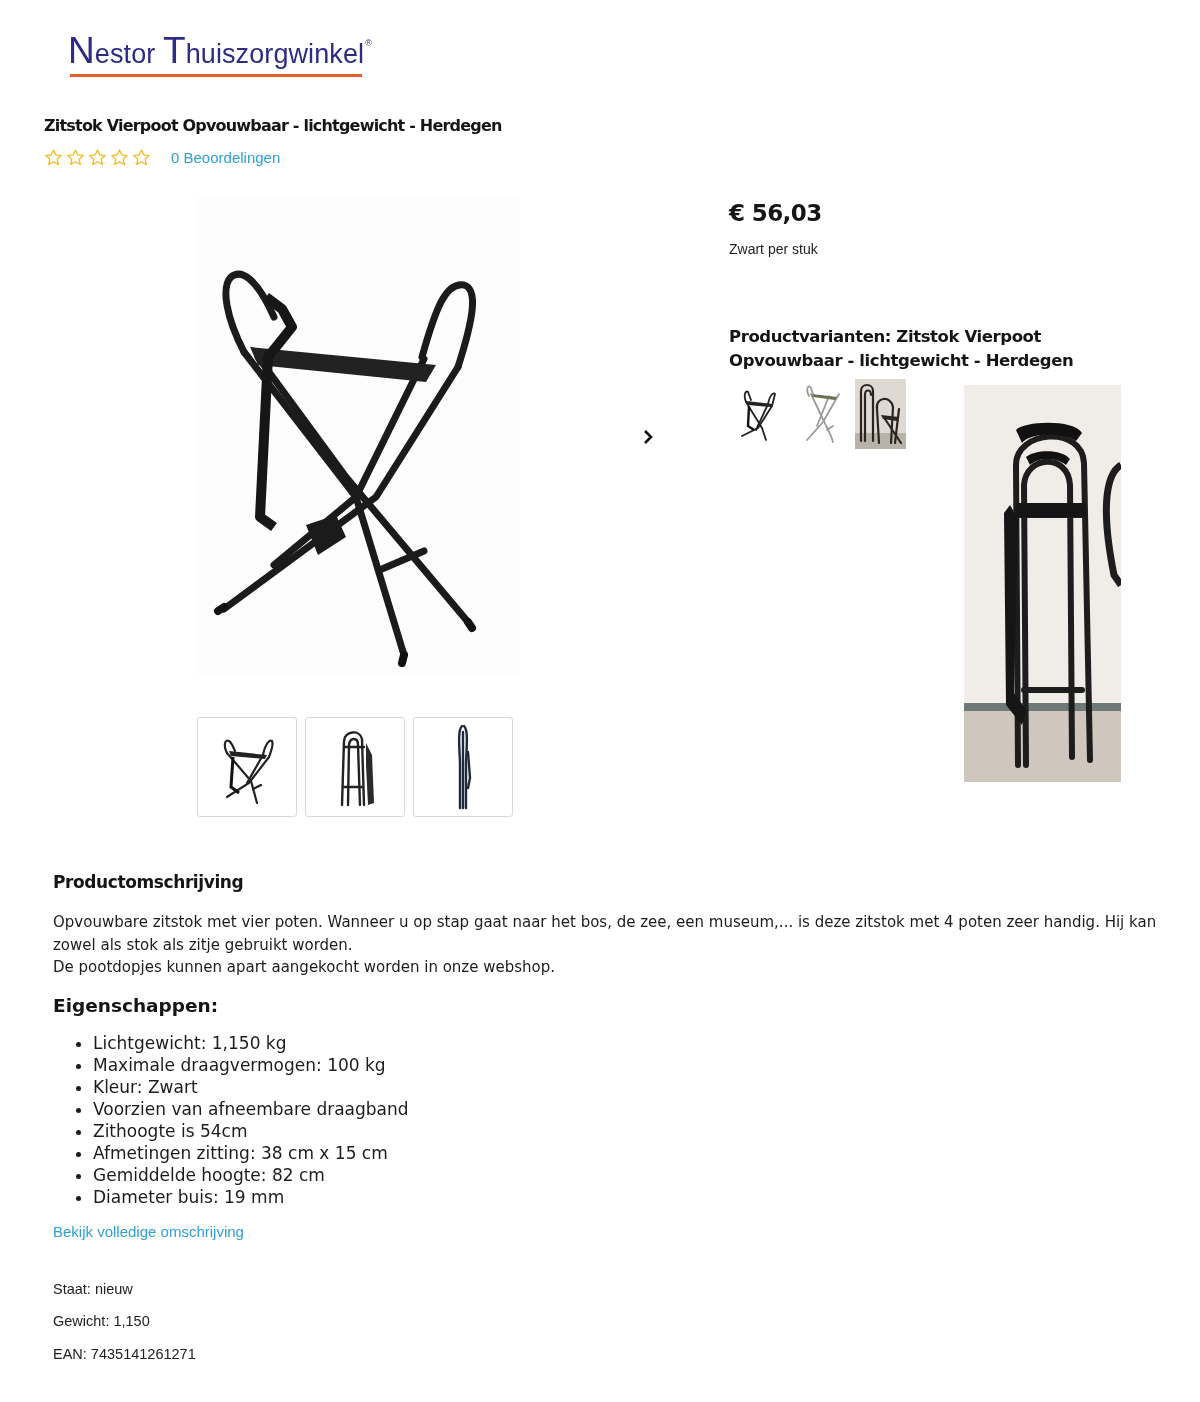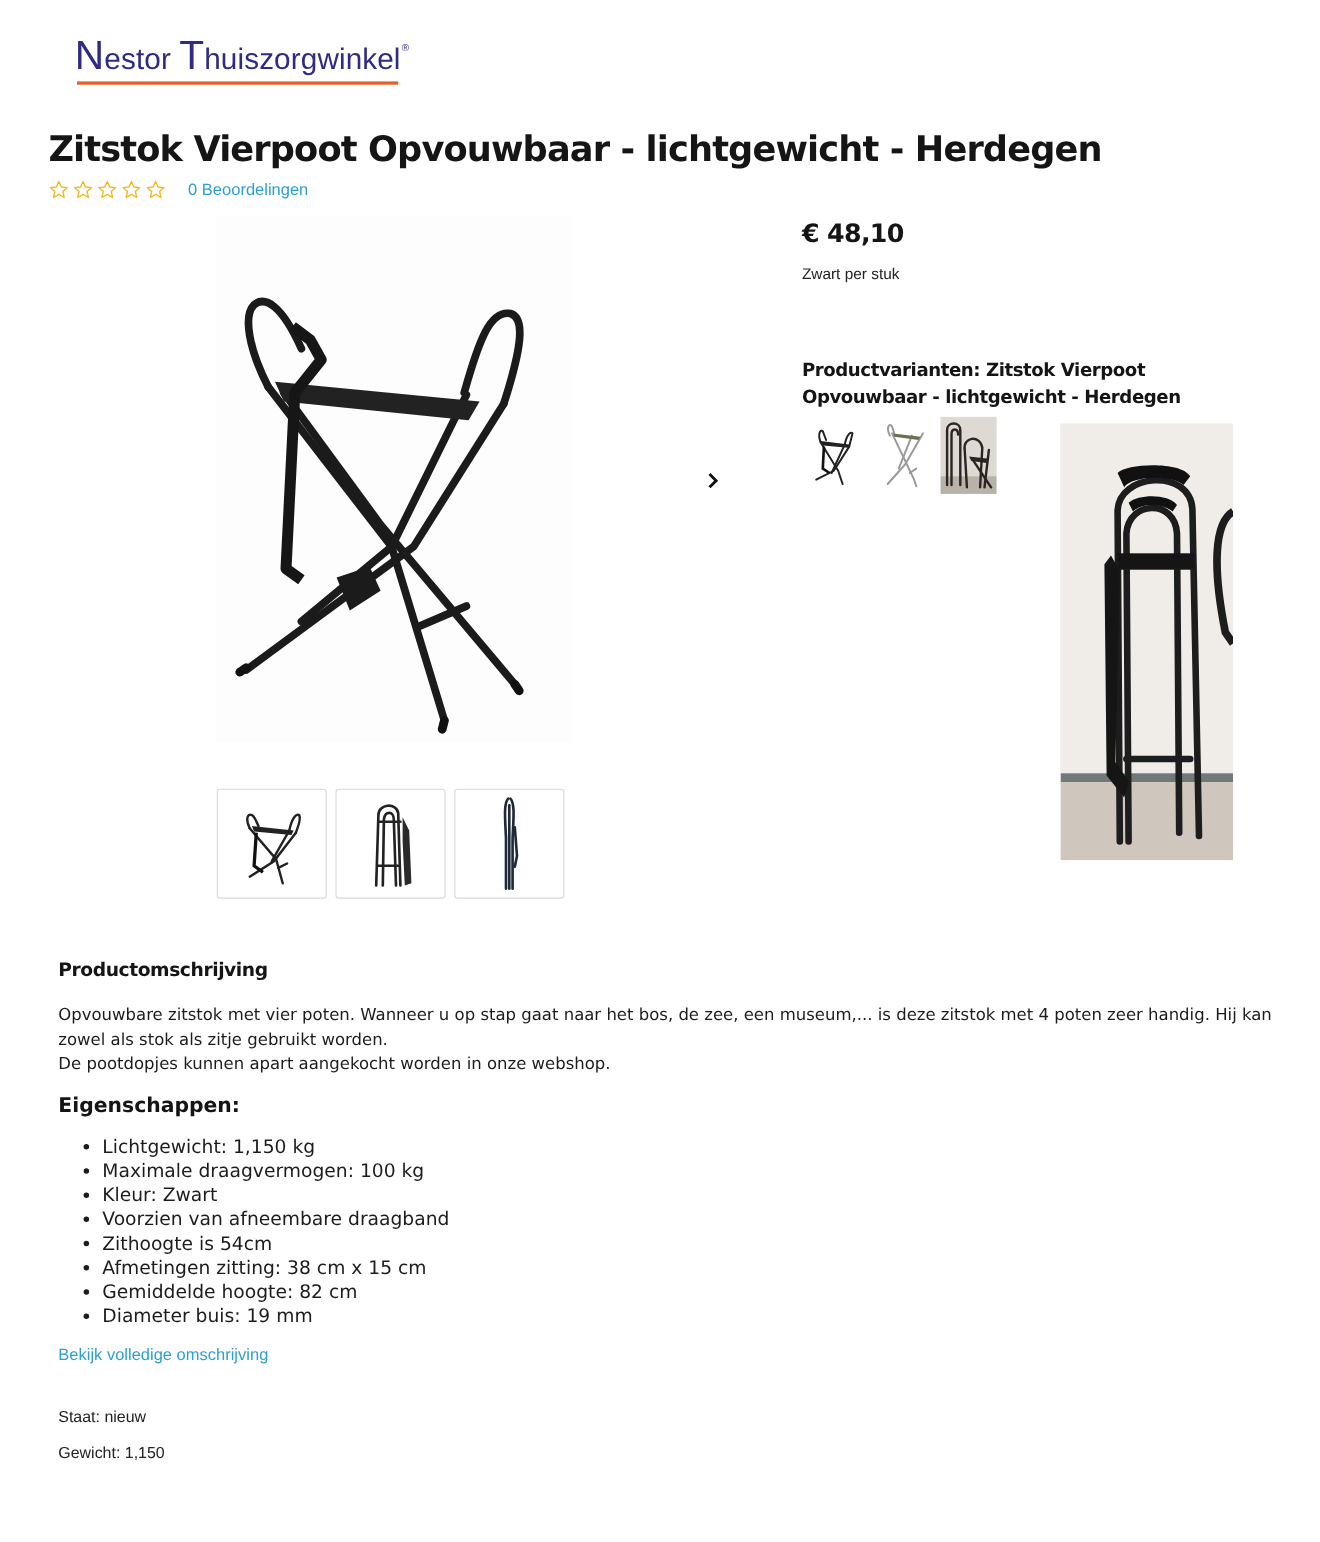--- a/index.html
+++ b/index.html
@@ -5,22 +5,22 @@
   * { box-sizing: border-box; margin: 0; padding: 0; }
   html, body { width: 1200px; height: 1402px; background: #ffffff; overflow: hidden; }
   body { position: relative; font-family: "Liberation Sans", "DejaVu Sans", sans-serif; color: #1a1a1a; }
 
   .logo { position: absolute; left: 68px; top: 30px; width: 300px; height: 50px; }
   .logo-text { font-family: Liberation Sans, sans-serif; color: #2e2b84; font-size: 27px; white-space: nowrap; letter-spacing: 0.1px; text-align: center; }
   .logo-text .cap { font-size: 37px; }
   .logo-text sup { font-size: 9px; vertical-align: 17px; margin-left: 1px; }
   .logo-line { position: absolute; left: 2px; top: 44px; width: 292px; height: 3px; background: #e2612a; }
 
-  .title { position: absolute; left: 44px; top: 116px; font-size: 32px; font-weight: bold; color: #151515; font-family: "DejaVu Sans", sans-serif; letter-spacing: -0.8px; }
-  .rating { position: absolute; left: 44px; top: 148px; display: flex; align-items: center; margin-top: 15px; }
+  .title { position: absolute; left: 44px; top: 116px; font-size: 16px; font-weight: bold; color: #151515; font-family: "DejaVu Sans", sans-serif; letter-spacing: -0.8px; }
+  .rating { position: absolute; left: 44px; top: 148px; display: flex; align-items: center; }
   .stars { display: flex; gap: 3px; }
   .star { width: 19px; height: 19px; }
   .reviews-link { margin-left: 20px; color: #2e9fd4; font-size: 15px; text-decoration: none; cursor: pointer; }
 
   .main-image { position: absolute; left: 196px; top: 197px; width: 324px; height: 478px; background: #fdfdfd; }
   .next-arrow { position: absolute; left: 636px; top: 424px; width: 24px; height: 26px; cursor: pointer; display: flex; align-items: center; justify-content: center; }
 
   .thumbs { position: absolute; left: 197px; top: 717px; display: flex; gap: 8px; }
   .thumb { width: 100px; height: 100px; border: 1px solid #d9d9d9; border-radius: 3px; background: #fff; cursor: pointer; display: flex; align-items: center; justify-content: center; }
 
@@ -131,21 +131,21 @@
       <g fill="none" stroke="#1e2a3a" stroke-width="2.4" stroke-linecap="round">
         <path d="M14 4 C10 8, 11 20, 12 40 L12 86"></path>
         <path d="M16 4 C20 8, 19 20, 18 40 L18 86"></path>
         <path d="M15 10 L15 86"></path>
         <path d="M20 30 L22 56 L20 66"></path>
       </g>
     </svg>
   </div>
 </div>
 
-<div class="price">€ 48,10</div>
+<div class="price">€ 56,03</div>
 <div class="price-unit">Zwart per stuk</div>
 <div class="variants-title">Productvarianten: Zitstok Vierpoot Opvouwbaar - lichtgewicht - Herdegen</div>
 
 <div class="variants">
   <div class="variant">
     <svg width="40" height="60" viewBox="0 0 40 60">
       <g fill="none" stroke="#222" stroke-width="1.8" stroke-linecap="round">
         <path d="M8 18 C5 10, 8 6, 10 8 L13 16"></path>
         <path d="M30 20 C32 10, 36 8, 37 10 L34 22"></path>
         <path d="M8 18 L24 44 L28 56"></path>
@@ -216,14 +216,15 @@
     <li>Voorzien van afneembare draagband</li>
     <li>Zithoogte is 54cm</li>
     <li>Afmetingen zitting: 38 cm x 15 cm</li>
     <li>Gemiddelde hoogte: 82 cm</li>
     <li>Diameter buis: 19 mm</li>
   </ul>
   <a class="full-desc-link">Bekijk volledige omschrijving</a>
   <div class="meta">
     <div>Staat: nieuw</div>
     <div>Gewicht: 1,150</div>
+    <div>EAN: 7435141261271</div>
   </div>
 </div>
 
 </body></html>

